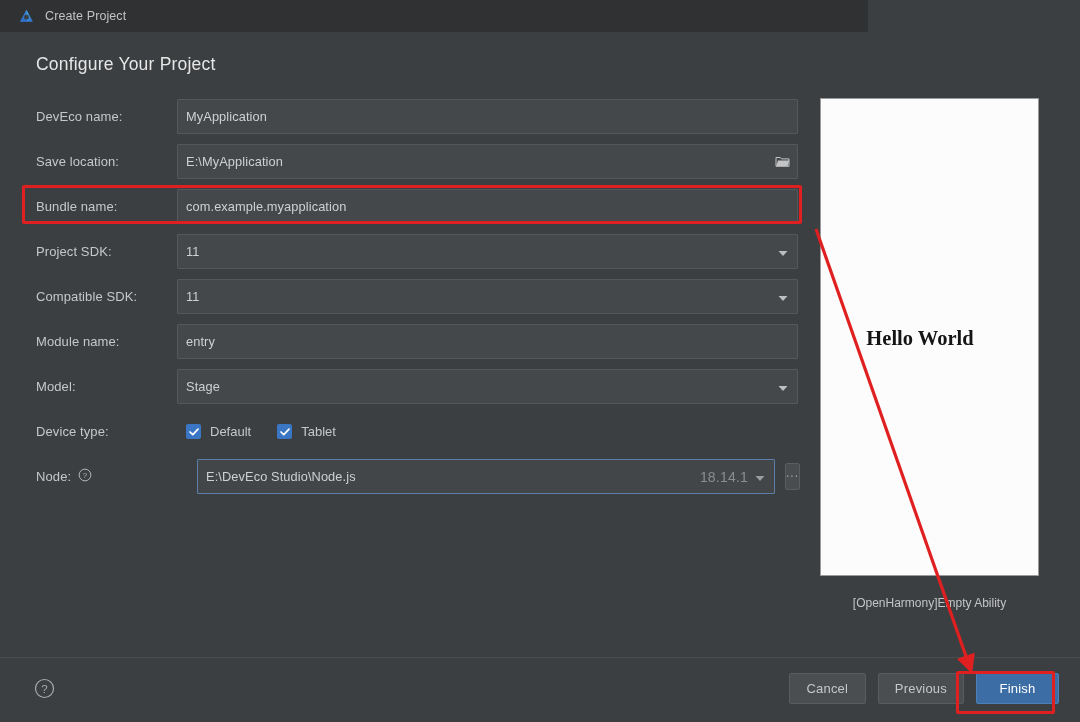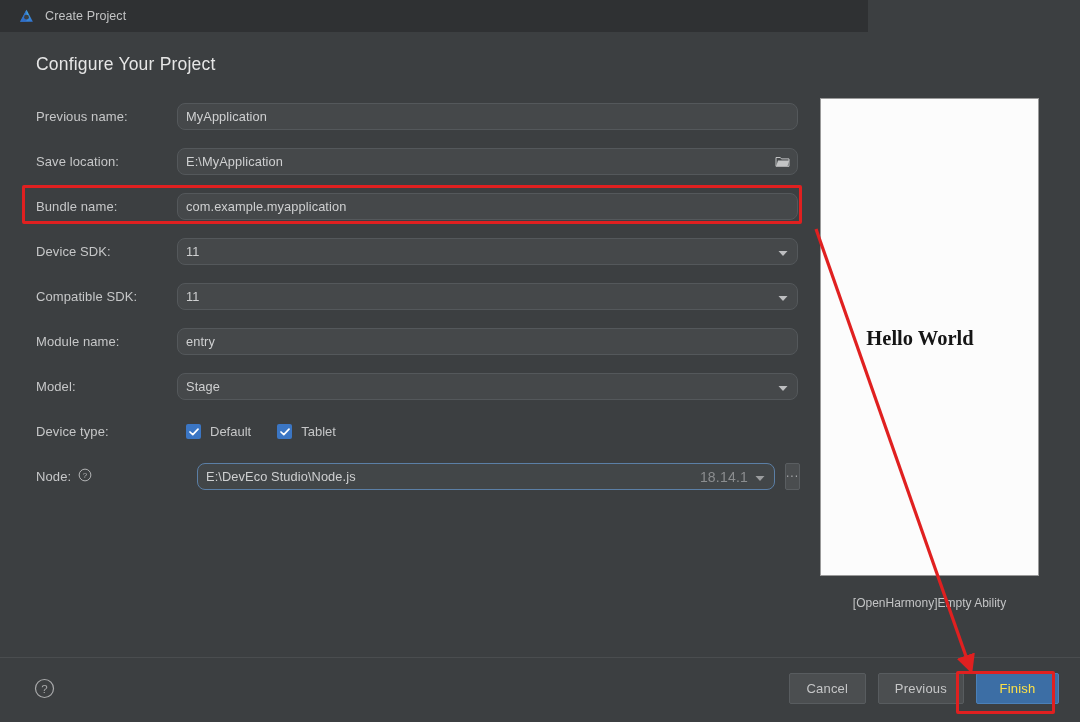--- a/index.html
+++ b/index.html
@@ -86,24 +86,24 @@
     align-items: center;
     gap: 7px;
   }
   .help-small {
     width: 14px; height: 14px; display: inline-block;
   }
 
   .field {
     position: relative;
     flex: 1;
-    height: 27px;
+    height: 35px;
     background: #45484a;
     border: 1px solid #54585b;
-    border-radius: 8px;
+    border-radius: 1px;
     display: flex;
     align-items: center;
     padding: 0 8px;
   }
   .field .value {
     font-size: 12.8px;
     color: #cfd0d1;
     white-space: nowrap;
     overflow: hidden;
     letter-spacing: .1px;
@@ -226,21 +226,21 @@
     letter-spacing: .2px;
   }
   .btn.secondary {
     background: #4b4e50;
     border: 1px solid #585c5f;
     color: #c5c6c7;
   }
   .btn.primary {
     background: #3c6ea5;
     border: 1px solid #4b80b8;
-    color: #fde047;
+    color: #ffffff;
     min-width: 83px;
   }
 
   
   .ann-box {
     position: absolute;
     border: 3px solid #e02020;
     border-radius: 2px;
     pointer-events: none;
   }
@@ -287,21 +287,21 @@
     </div>
   </div>
 
   <div class="content">
 
     <div class="page-title">Configure Your Project</div>
 
     <div class="form">
 
       <div class="row">
-        <div class="label">Previous name:</div>
+        <div class="label">DevEco name:</div>
         <div class="field">
           <span class="value">MyApplication</span>
         </div>
       </div>
 
       <div class="row">
         <div class="label">Save location:</div>
         <div class="field">
           <span class="value">E:\MyApplication</span>
           <span class="folder-btn">
@@ -314,21 +314,21 @@
       </div>
 
       <div class="row">
         <div class="label">Bundle name:</div>
         <div class="field">
           <span class="value">com.example.myapplication</span>
         </div>
       </div>
 
       <div class="row">
-        <div class="label">Device SDK:</div>
+        <div class="label">Project SDK:</div>
         <div class="field combo">
           <span class="value">11</span>
           <span class="chevron">
             <svg width="10" height="7" viewBox="0 0 10 7">
                 <path d="M0.5 1 L9.5 1 L5 6 Z" fill="#bdbec0"></path>
               </svg>
           </span>
         </div>
       </div>
 

